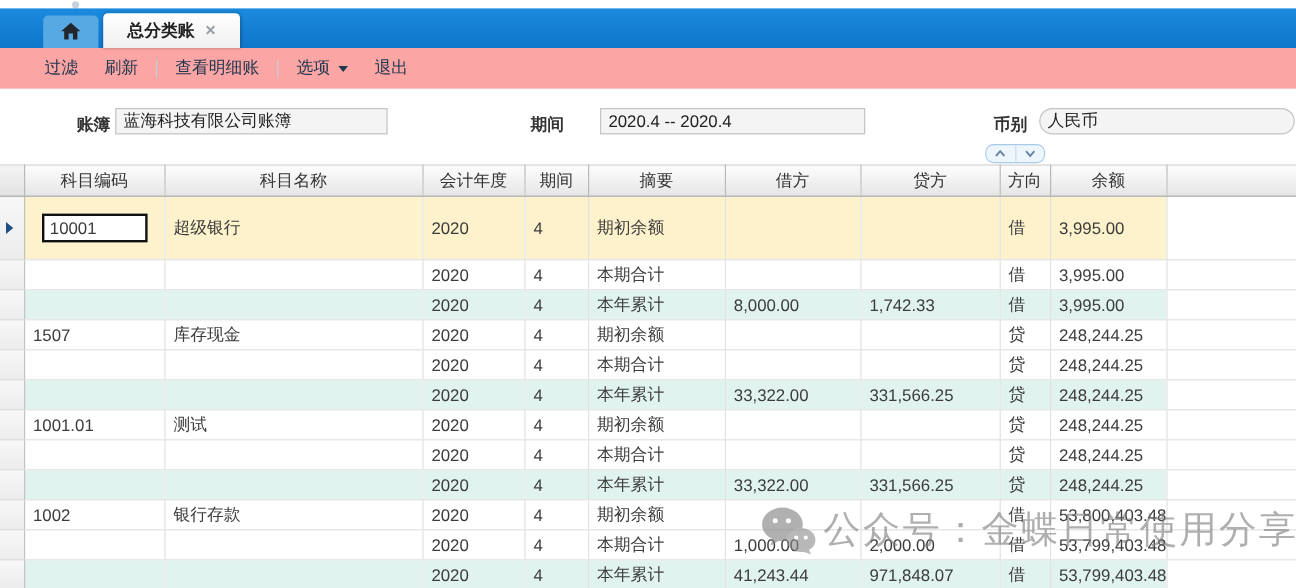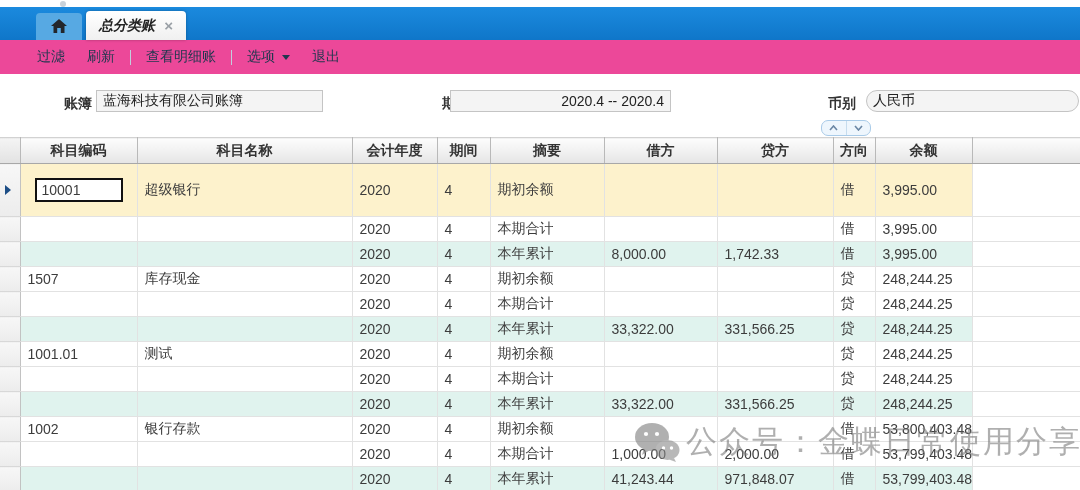--- a/index.html
+++ b/index.html
@@ -7,55 +7,55 @@
           font-family:"Liberation Sans","DejaVu Sans",sans-serif; }
 
   
   .top-strip { position:relative; height:7px; background:#fff; }
   .rec-dot { position:absolute; left:60px; top:1px; width:6px; height:6px; border-radius:50%; background:#c9d2da; }
 
   
   .title-bar { position:relative; height:33px; background:linear-gradient(#1b8ade,#0f76c9); }
   .home-tab { position:absolute; left:36px; bottom:0; width:46px; height:27px; background:#57a9e3;
               border-radius:4px 4px 0 0; display:flex; align-items:center; justify-content:center; cursor:pointer; }
-  .active-tab { position:absolute; left:86px; bottom:0; width:100px; height:29px;
+  .active-tab { position:absolute; left:86px; bottom:0; width:114px; height:29px;
                 background:linear-gradient(#ffffff,#f0f0f0); border-radius:4px 4px 0 0;
                 display:flex; align-items:center; justify-content:center; gap:9px;
-                box-shadow:0 0 3px rgba(0,0,0,.3); cursor:default;font-style:italic; }
+                box-shadow:0 0 3px rgba(0,0,0,.3); cursor:default; }
   .active-tab .tab-label { font-weight:bold; font-size:14px; color:#222; }
   .tab-close { color:#9aa0a6; font-size:15px; font-weight:bold; line-height:1; cursor:pointer; }
 
   
-  .toolbar { height:34px; background:#ec4899; display:flex; align-items:center; padding-left:26px; }
+  .toolbar { height:34px; background:#fca5a5; display:flex; align-items:center; padding-left:26px; }
   .tb-item { font-size:14px; color:#21374f; margin:0 9px; background:none; border:none;
              display:flex; align-items:center; gap:7px; cursor:pointer; font-family:inherit; padding:2px 2px; }
   .tb-sep { width:1px; height:15px; background:#c2cedd; margin:0 4px; }
   .dd-arrow { width:0; height:0; border-left:4px solid transparent; border-right:4px solid transparent;
               border-top:5px solid #21374f; display:inline-block; }
 
   
   .filter-bar { position:relative; height:63px; background:#fff; }
   .f-label { position:absolute; font-size:14px; color:#333; top:21px;font-weight:bold; }
   .f-input { position:absolute; top:16px; height:20px; background:#f4f4f4; border:1px solid #c4c4c4;
              font-size:14px; color:#222; padding:0 6px; font-family:inherit; }
   .lbl-book { left:64px; }   .inp-book { left:96px; width:213px; }
-  .lbl-period { left:442px; } .inp-period { left:450px; width:207px;text-align:right; }
+  .lbl-period { left:442px; } .inp-period { left:500px; width:207px; }
   .lbl-currency { left:828px; } .inp-currency { left:866px; width:199px;border-radius:11px; }
   .collapse-ctl { position:absolute; left:821px; top:46px; width:48px; height:14px;
                   border:1px solid #a9cbe8; border-radius:7px; background:#eef6fd;
                   display:flex; overflow:hidden; }
   .collapse-btn { flex:1; display:flex; align-items:center; justify-content:center; cursor:pointer; background:none; border:none; padding:0; }
   .collapse-btn + .collapse-btn { border-left:1px solid #c6dcEE; border-left:1px solid #c6dcee; }
 
   
   .ledger { position:absolute; left:0; top:137px; width:1080px; border-collapse:collapse;
             table-layout:fixed; font-size:14px; color:#3c3c3c; }
   .ledger th { height:25px; background:linear-gradient(#fdfdfd,#e5e5e5);
                border-right:1px solid #b9b9b9; border-bottom:1px solid #a8a8a8; border-top:1px solid #d2d2d2;
-               font-weight:bold; color:#333; text-align:center; padding:0; overflow:hidden; white-space:nowrap; }
+               font-weight:normal; color:#333; text-align:center; padding:0; overflow:hidden; white-space:nowrap; }
   .ledger th.th-rowsel { background:linear-gradient(#f4f4f4,#e2e2e2); }
   .ledger td { height:24px; border-right:1px solid #e2e2e2; border-bottom:1px solid #e2e2e2;
                padding:0 7px; overflow:hidden; white-space:nowrap; background:#fff; }
   td.rowsel { background:linear-gradient(#f7f7f7,#ececec); border-right:1px solid #c2c2c2;
               border-bottom:1px solid #d8d8d8; padding:0; position:relative; }
   .row-arrow { position:absolute; left:5px; top:50%; transform:translateY(-50%); width:0; height:0;
                border-top:5px solid transparent; border-bottom:5px solid transparent; border-left:6px solid #1d4e86; }
   .al-right { text-align:left; }
   .row-yellow td.hl { background:#fdf2cc; }
   .row-cyan td.hl { background:#e0f3ee; }

